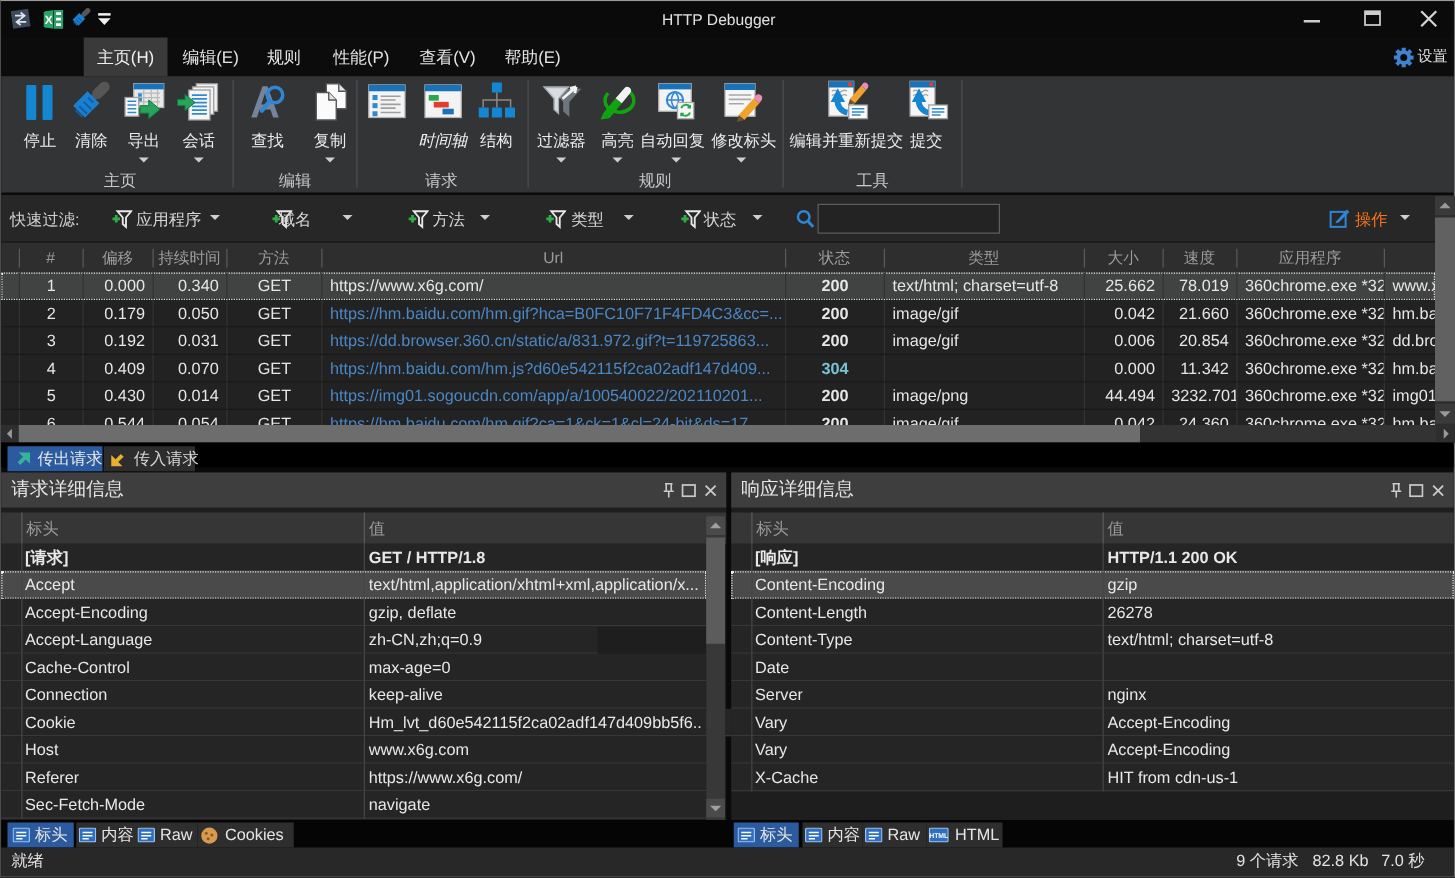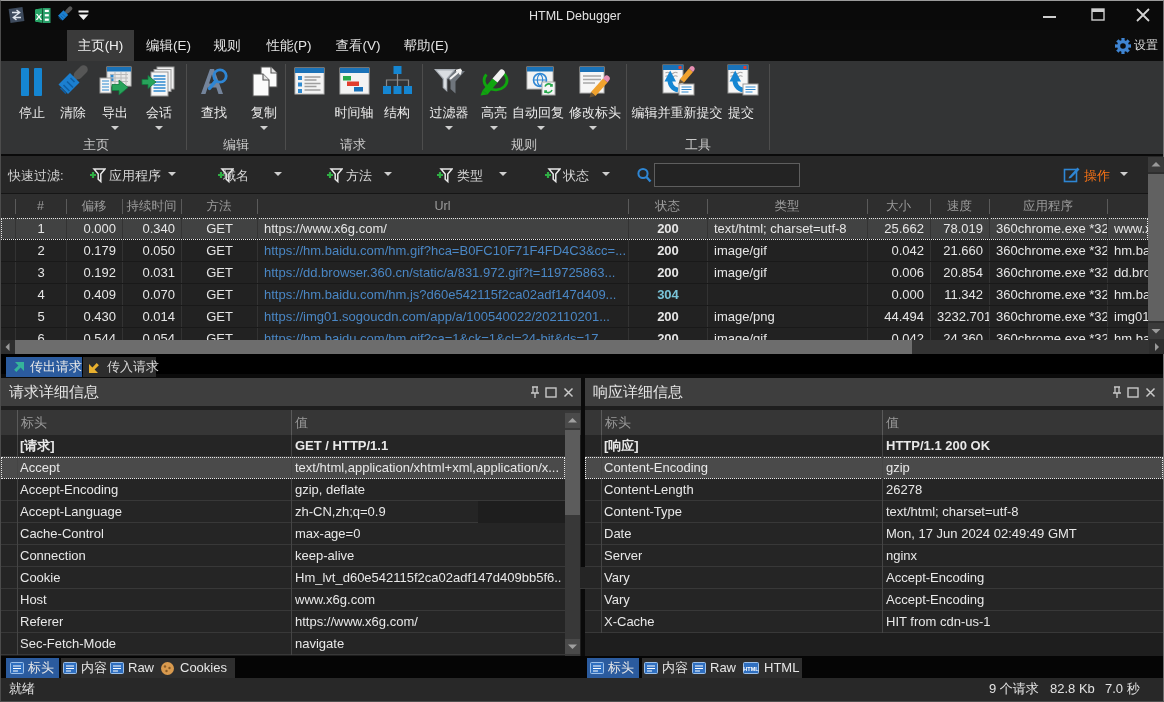--- a/index.html
+++ b/index.html
@@ -83,21 +83,21 @@
       <path d="M8.2 7.5 L10.8 5" stroke="#565656" stroke-width="2.6" fill="none"></path>
       <path d="M10.5 5.2 L13.2 2.5" stroke="#565656" stroke-width="4.2" stroke-linecap="round" fill="none"></path>
       <path d="M1 9.8 L6.5 4.3 L11.2 9 L5.7 14.5 Z" fill="#1b7fd0"></path>
       <path d="M2 11.5 l2.7 2.7 M3.7 9.8 l2.9 2.9 M5.5 8 l2.9 2.9" stroke="#0f5fa4" stroke-width="0.9" fill="none"></path>
     </svg>
 
     <svg class="abs" style="left:77px;top:9px;" width="11" height="11" viewBox="0 0 11 11">
       <rect x="0.5" y="0.5" width="10" height="2" fill="#f2f2f2"></rect>
       <path d="M0.5 4.5 L10.5 4.5 L5.5 10 Z" fill="#f2f2f2"></path>
     </svg>
-    <div id="apptitle">HTML Debugger</div>
+    <div id="apptitle">HTTP Debugger</div>
 
     <svg class="abs" style="left:1034px;top:0;" width="30" height="28" viewBox="0 0 30 28">
       <rect x="8" y="15" width="13" height="2" fill="#cdcdcd"></rect>
     </svg>
     <svg class="abs" style="left:1082px;top:0;" width="30" height="28" viewBox="0 0 30 28">
       <rect x="9" y="8" width="12" height="11" fill="none" stroke="#cdcdcd" stroke-width="1.4"></rect>
       <rect x="9" y="8" width="12" height="3" fill="#cdcdcd"></rect>
     </svg>
     <svg class="abs" style="left:1127px;top:0;" width="30" height="28" viewBox="0 0 30 28">
       <path d="M9 8 L21 20 M21 8 L9 20" stroke="#d4d4d4" stroke-width="1.8"></path>
@@ -185,21 +185,21 @@
       <path d="M10.5 12 h16 M10.5 15 h12 M10.5 18.5 h16 M10.5 21.5 h12 M10.5 25 h16" stroke="#9f9f9f" stroke-width="1.3"></path>
     </svg>
 
     <svg class="abs" style="left:338px;top:4px;" width="31" height="32" viewBox="0 0 31 32">
       <rect x="1" y="3" width="29" height="26" fill="#f3f3f3" stroke="#b5b5b5" stroke-width="1"></rect>
       <rect x="1" y="3" width="29" height="5" fill="#1a72b8"></rect>
       <rect x="4" y="11" width="8" height="4.5" fill="#27a84c"></rect>
       <rect x="8" y="16.5" width="12" height="4.5" fill="#e23e2e"></rect>
       <rect x="15" y="22" width="9" height="4.5" fill="#1a72b8"></rect>
     </svg>
-    <div class="rlabel" style="left:253px;">时间轴</div>
+    <div class="rlabel" style="left:253px;font-style:italic;">时间轴</div>
 
     <svg class="abs" style="left:381px;top:4px;" width="31" height="32" viewBox="0 0 31 32">
       <rect x="11.5" y="1" width="8" height="8" fill="#1586d2"></rect>
       <path d="M15.5 9 v6 M4.5 21 v-6 h22 v6 M15.5 15 v6" stroke="#8a8a8a" stroke-width="1.2" fill="none"></path>
       <rect x="1" y="21" width="8" height="8" fill="#1586d2"></rect>
       <rect x="11.5" y="21" width="8" height="8" fill="#1586d2"></rect>
       <rect x="22" y="21" width="8" height="8" fill="#1586d2"></rect>
     </svg>
     <div class="rlabel" style="left:296px;">结构</div>
     <div class="rgroup" style="left:292px;">请求</div>
@@ -475,21 +475,21 @@
         </svg>
     </div>
     <div class="phead">
         <span style="position:absolute;left:20px;">标头</span>
         <span style="position:absolute;left:294px;">值</span>
       <div class="vline" style="left:16px;height:25px;background:#5a5a5a;"></div>
       <div class="vline" style="left:290px;height:25px;background:#5a5a5a;"></div>
     </div>
     <div class="prow" style="top:57px;width:564px;font-weight:bold;">
       <div class="pname" style="left:19px;">[请求]</div>
-        <div class="pval" style="left:294px;">GET / HTTP/1.1</div>
+        <div class="pval" style="left:294px;">GET / HTTP/1.8</div>
       <div class="vline" style="left:16px;"></div>
         <div class="vline" style="left:290px;"></div>
     </div>
     <div class="prow dotsel" style="top:79px;width:564px;background:#4a4a4a;">
       <div class="pname" style="left:19px;">Accept</div>
         <div class="pval" style="left:294px;width:266px;">text/html,application/xhtml+xml,application/x...</div>
       <div class="vline" style="left:16px;"></div>
         <div class="vline" style="left:290px;"></div>
     </div>
     <div class="prow" style="top:101px;width:564px;">
@@ -589,21 +589,20 @@
         <div class="vline" style="left:297px;"></div>
     </div>
     <div class="prow" style="top:123px;width:578px;">
       <div class="pname" style="left:19px;">Content-Type</div>
         <div class="pval" style="left:301px;">text/html; charset=utf-8</div>
       <div class="vline" style="left:16px;"></div>
         <div class="vline" style="left:297px;"></div>
     </div>
     <div class="prow" style="top:145px;width:578px;">
       <div class="pname" style="left:19px;">Date</div>
-        <div class="pval" style="left:301px;">Mon, 17 Jun 2024 02:49:49 GMT</div>
       <div class="vline" style="left:16px;"></div>
         <div class="vline" style="left:297px;"></div>
     </div>
     <div class="prow" style="top:167px;width:578px;">
       <div class="pname" style="left:19px;">Server</div>
         <div class="pval" style="left:301px;">nginx</div>
       <div class="vline" style="left:16px;"></div>
         <div class="vline" style="left:297px;"></div>
     </div>
     <div class="prow" style="top:189px;width:578px;">

